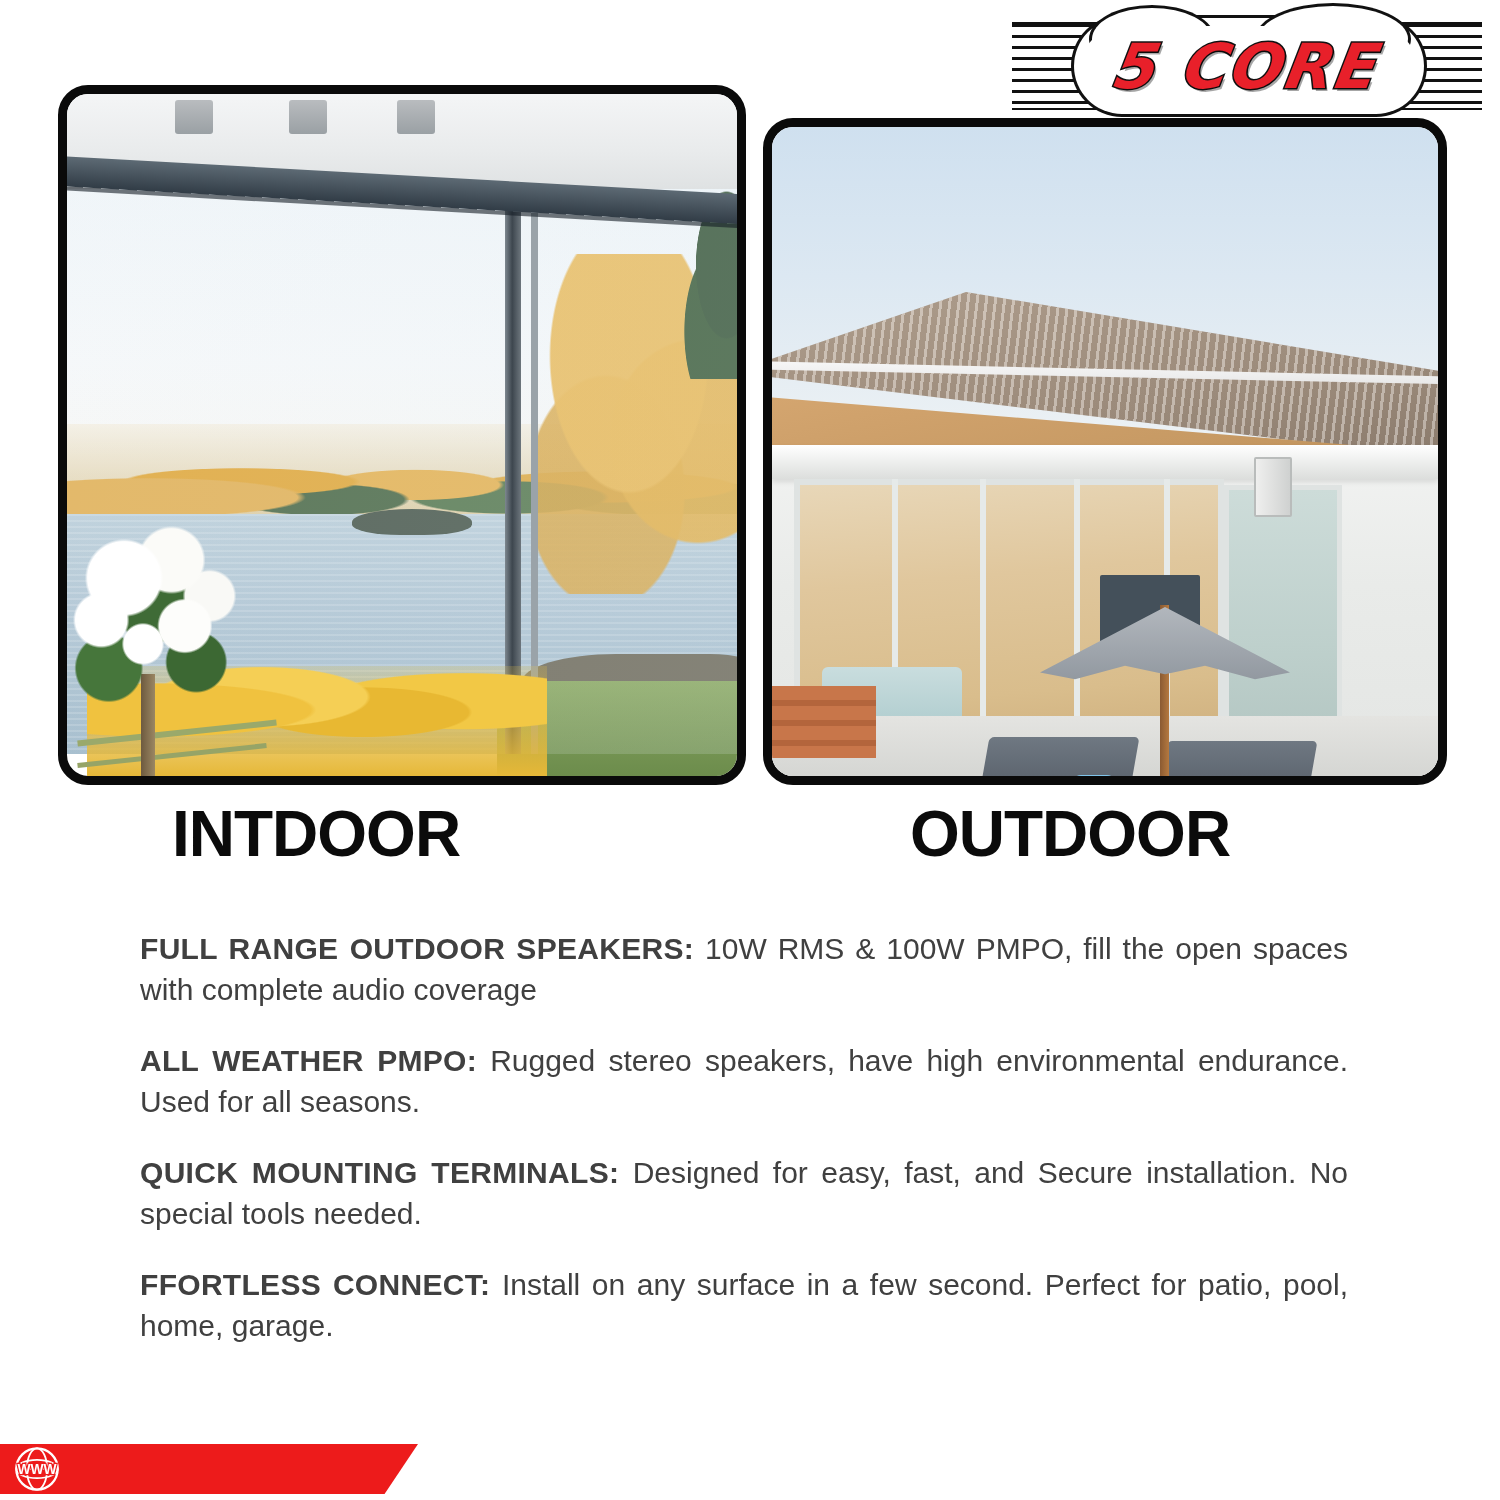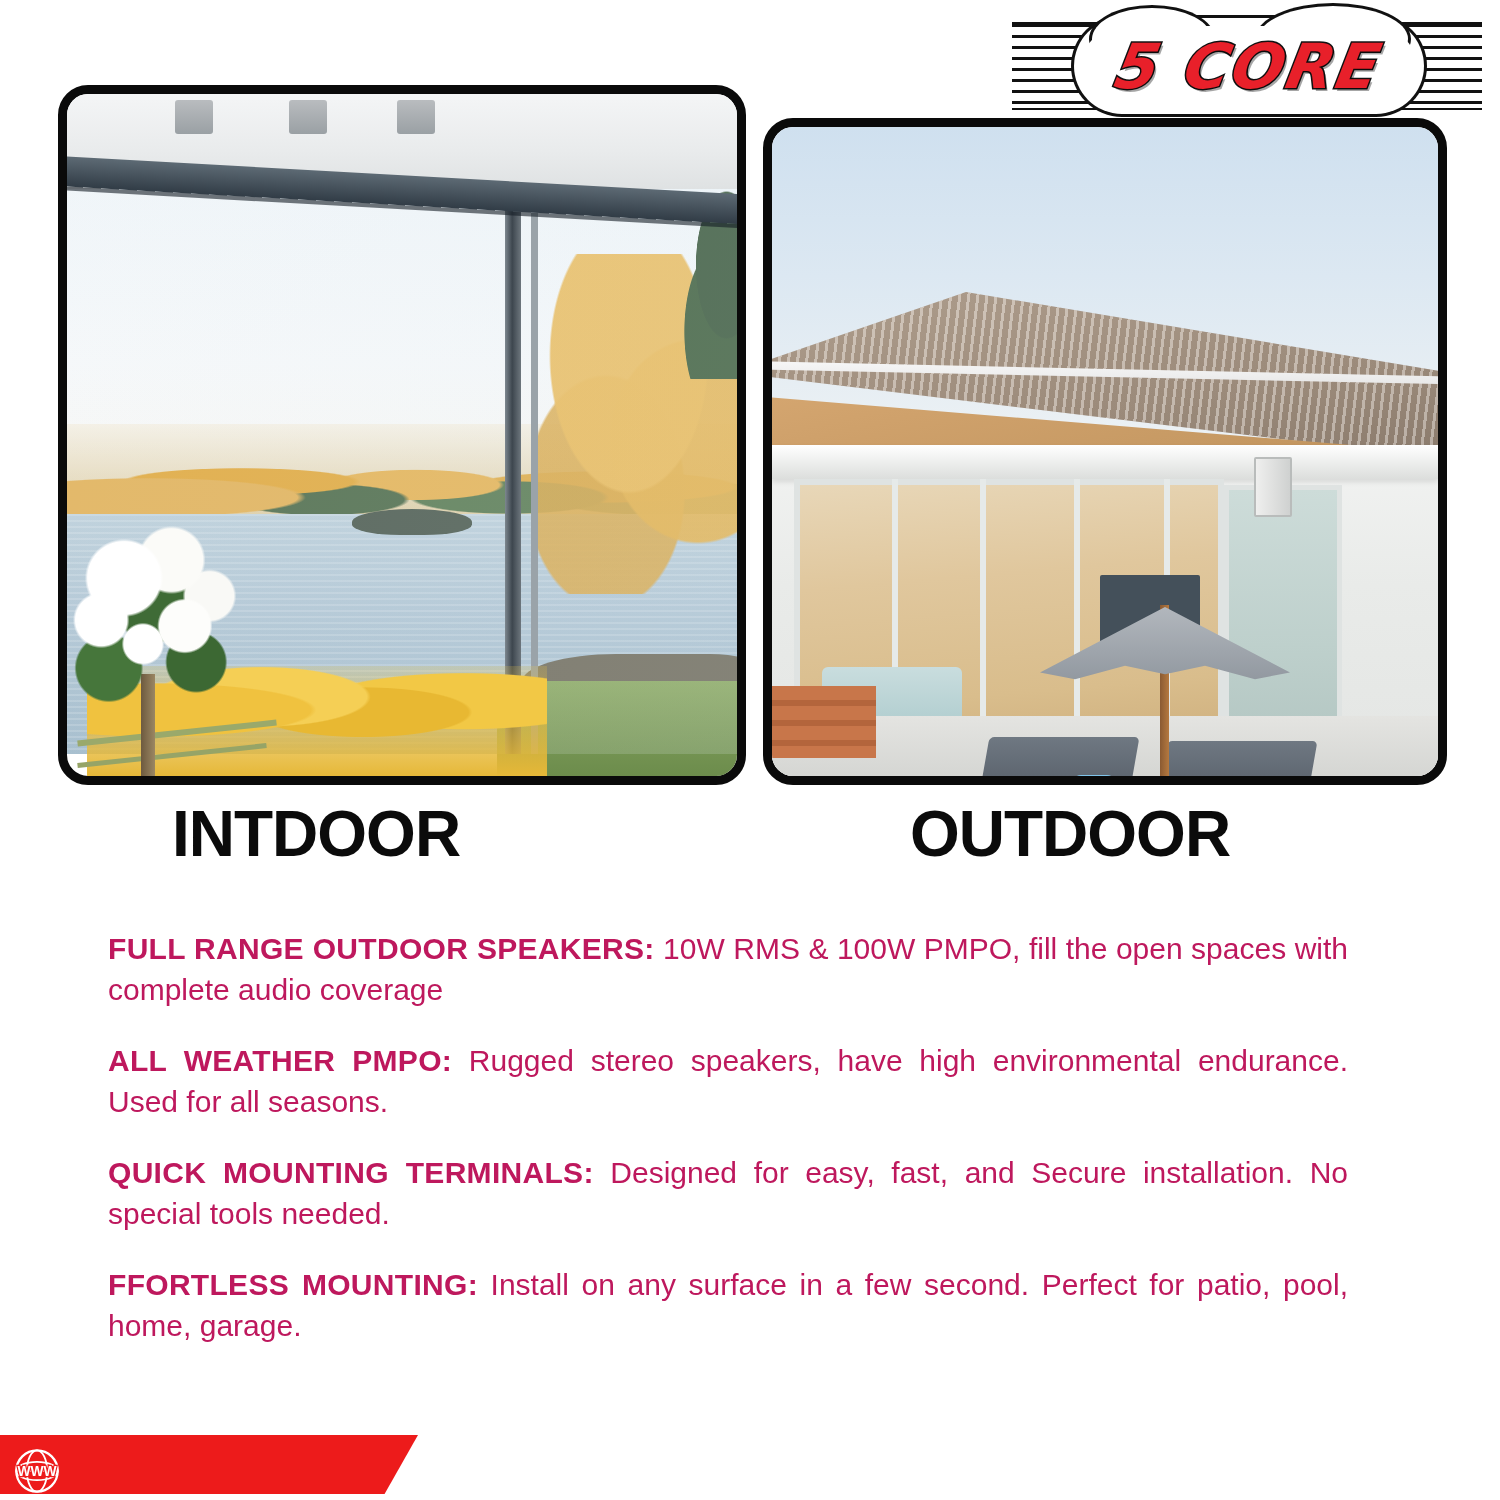--- a/index.html
+++ b/index.html
@@ -329,42 +329,43 @@
   .features {
     position: absolute;
     left: 108px;
     top: 898px;
     width: 1240px;
   }
   .feature {
     margin-bottom: 30px;
     font-size: 30px;
     line-height: 41px;
-    color: #be185d;
+    color: #404040;
     text-align: justify;
     text-justify: inter-word;
+    margin-left: 32px;
   }
   .feature:last-child { margin-bottom: 0; }
   .feature .f-title {
     font-weight: bold;
     letter-spacing: .3px;
   }
   .feature .f-body { font-weight: normal; }
 
   
   .footer {
     position: absolute;
     left: 0;
     bottom: 6px;
     width: 418px;
-    height: 59px;
+    height: 50px;
     background: #ED1B1B;
     clip-path: polygon(0 0, 100% 0, 92% 100%, 0 100%);
     display: flex;
-    align-items: flex-end;
+    align-items: center;
   }
   .footer-globe {
     width: 46px; height: 46px;
     margin-left: 14px;
     flex: 0 0 auto;
     position: relative;
   }
   .footer-url {
     margin-left: 12px;
     color: #ffffff;
@@ -450,21 +451,21 @@
   <p class="feature">
     <span class="f-title">FULL RANGE OUTDOOR SPEAKERS:</span><span class="f-body"> 10W RMS &amp; 100W PMPO, fill the open spaces with complete audio coverage</span>
   </p>
   <p class="feature">
     <span class="f-title">ALL WEATHER PMPO:</span><span class="f-body"> Rugged stereo speakers, have high environmental endurance. Used for all seasons.</span>
   </p>
   <p class="feature">
     <span class="f-title">QUICK MOUNTING TERMINALS:</span><span class="f-body"> Designed for easy, fast, and Secure installation. No special tools needed.</span>
   </p>
   <p class="feature">
-    <span class="f-title">FFORTLESS MOUNTING:</span><span class="f-body"> Install on any surface in a few second. Perfect for patio, pool, home, garage.</span>
+    <span class="f-title">FFORTLESS CONNECT:</span><span class="f-body"> Install on any surface in a few second. Perfect for patio, pool, home, garage.</span>
   </p>
 </div>
 
 <div class="footer">
   <div class="footer-globe">
     <svg viewBox="0 0 100 100" width="46" height="46" aria-hidden="true">
       <circle cx="50" cy="50" r="45" fill="none" stroke="#ffffff" stroke-width="5"></circle>
       <ellipse cx="50" cy="50" rx="22" ry="45" fill="none" stroke="#ffffff" stroke-width="4"></ellipse>
       <line x1="5" y1="50" x2="95" y2="50" stroke="#ffffff" stroke-width="4"></line>
       <ellipse cx="50" cy="50" rx="45" ry="20" fill="none" stroke="#ffffff" stroke-width="4"></ellipse>

